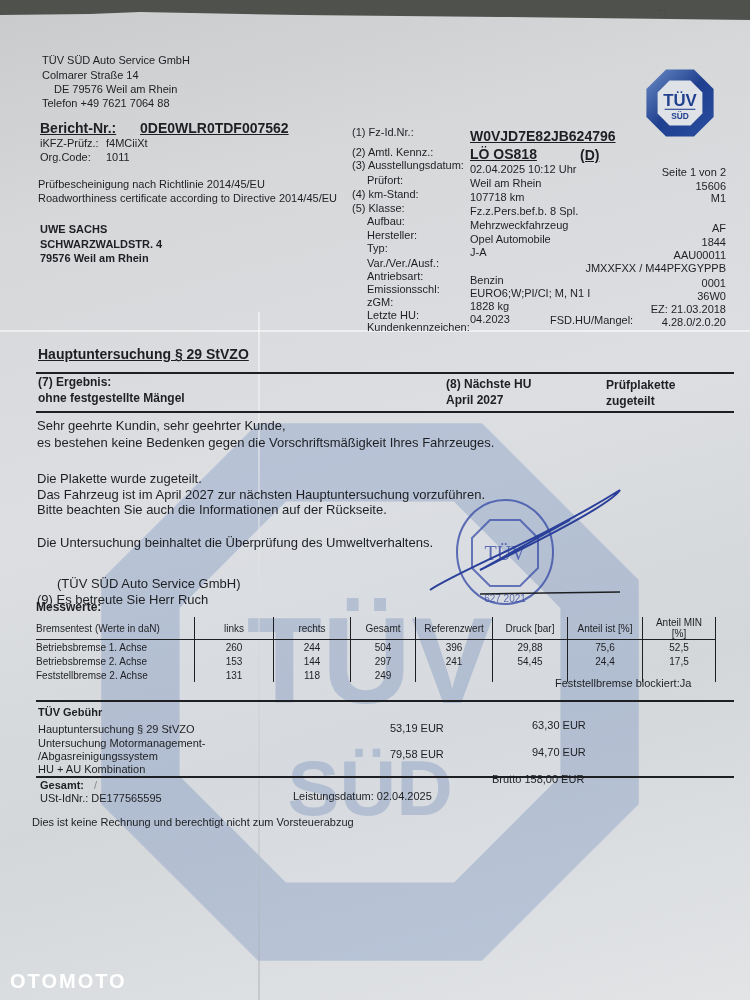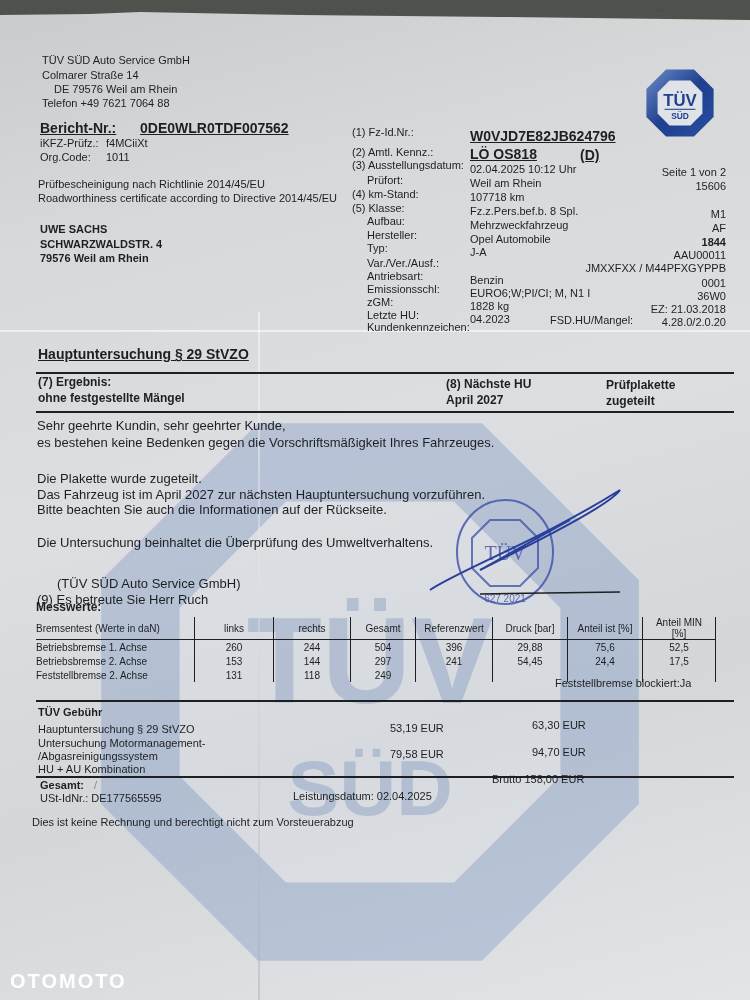--- a/index.html
+++ b/index.html
@@ -115,29 +115,29 @@
 
 <div class="el t11" style="left:367px;top:174px;">Prüfort:</div>
 <div class="el t11" style="left:470px;top:177px;">Weil am Rhein</div>
 <div class="el t11 right" style="right:24px;top:180px;">15606</div>
 
 <div class="el t11" style="left:352px;top:188px;">(4) km-Stand:</div>
 <div class="el t11" style="left:470px;top:191px;">107718 km</div>
 
 <div class="el t11" style="left:352px;top:202px;">(5) Klasse:</div>
 <div class="el t11" style="left:470px;top:205px;">Fz.z.Pers.bef.b. 8 Spl.</div>
-<div class="el t11 right" style="right:24px;top:208px;margin-left:21px;">M1</div>
+<div class="el t11 right" style="right:24px;top:192px;margin-left:21px;">M1</div>
 
 <div class="el t11" style="left:367px;top:215px;">Aufbau:</div>
 <div class="el t11" style="left:470px;top:219px;">Mehrzweckfahrzeug</div>
 <div class="el t11 right" style="right:24px;top:222px;">AF</div>
 
 <div class="el t11" style="left:367px;top:229px;">Hersteller:</div>
 <div class="el t11" style="left:470px;top:233px;">Opel Automobile</div>
-<div class="el t11 right" style="right:24px;top:236px;font-weight:bold;">1844</div>
+<div class="el t11 right" style="right:24px;top:236px;">1844</div>
 
 <div class="el t11" style="left:367px;top:242px;">Typ:</div>
 <div class="el t11" style="left:470px;top:246px;">J-A</div>
 <div class="el t11 right" style="right:24px;top:249px;">AAU00011</div>
 
 <div class="el t11" style="left:367px;top:257px;">Var./Ver./Ausf.:</div>
 <div class="el t11 right" style="right:24px;top:262px;">JMXXFXX / M44PFXGYPPB</div>
 
 <div class="el t11" style="left:367px;top:270px;">Antriebsart:</div>
 <div class="el t11" style="left:470px;top:274px;">Benzin</div>

